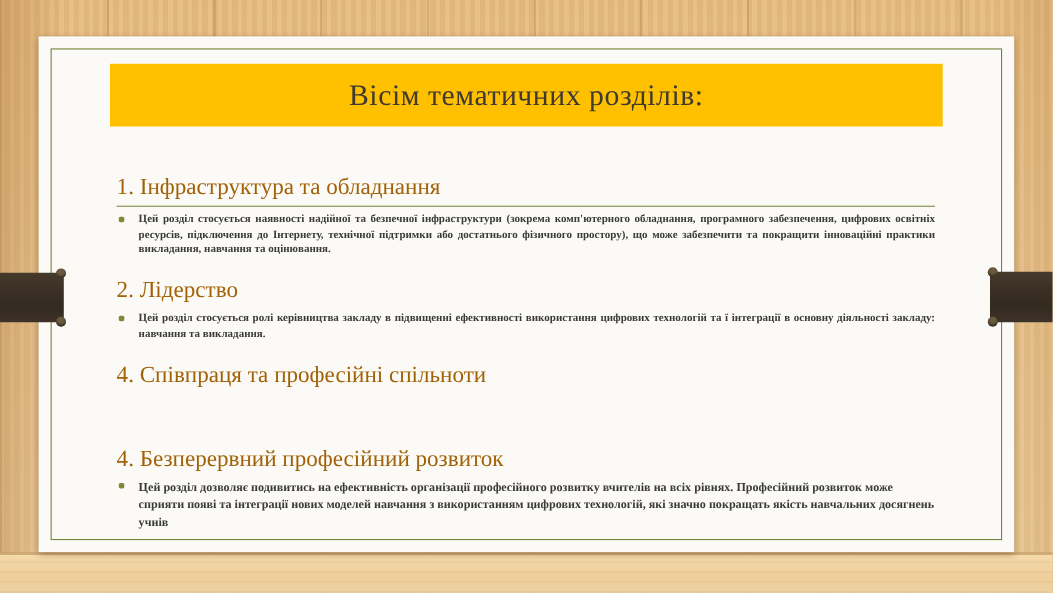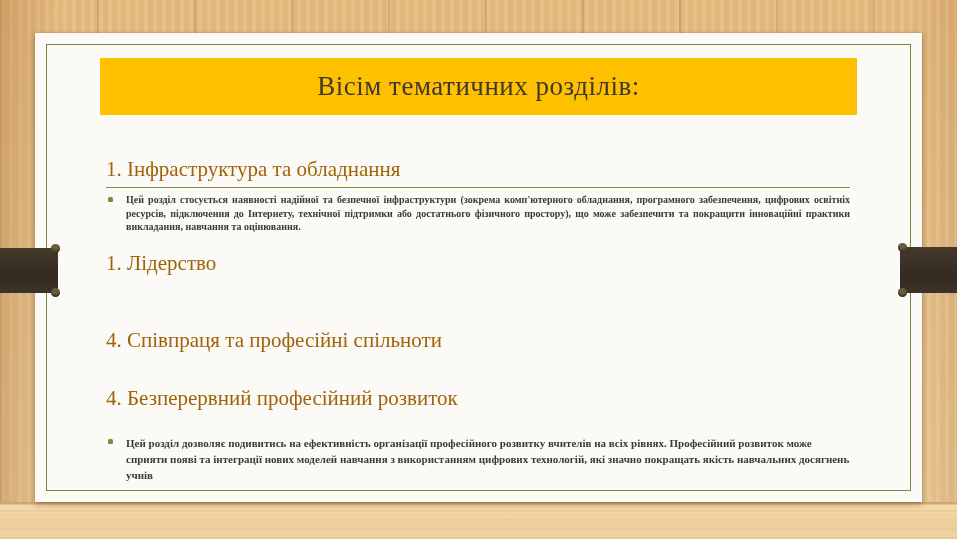--- a/index.html
+++ b/index.html
@@ -70,21 +70,21 @@
     font-size:10px;line-height:13.5px;color:#3A3A3A;font-weight:bold;
     text-align:justify;
   }
   .loose .bullet-text{
     font-size:11px;line-height:16px;text-align:left;
   }
 
   .h1{top:123px;} .r1{top:154px;} .b1{top:160px;}
   .h2{top:217px;} .b2{top:250px;}
   .h3{top:294px;} .b3{top:326px;}
-  .h4{top:352px;} .b4{top:402px;}
+  .h4{top:371px;} .b4{top:402px;}
 
   
   .clip{position:absolute;background:linear-gradient(180deg,#463a2c 0%, #3a3025 35%, #332a20 70%, #3e332a 100%);z-index:6;}
   .clip-left{left:0;top:248px;width:58px;height:45px;border-radius:0 3px 3px 0;}
   .clip-right{right:0;top:247px;width:57px;height:46px;border-radius:3px 0 0 3px;}
   .clip::before,.clip::after{
     content:"";position:absolute;width:9px;height:9px;border-radius:50%;
     background:#6b5a3f;box-shadow:inset 0 -2px 2px rgba(0,0,0,0.45);
   }
   .clip-left::before{right:-2px;top:-4px;}
@@ -108,21 +108,25 @@
 
     <div class="content">
 
       <div class="sec-h h1">1. Інфраструктура та обладнання</div>
       <div class="rule r1"></div>
       <div class="bullet-row b1">
         <span class="bullet-dot"></span>
         <span class="bullet-text">Цей розділ стосується наявності надійної та безпечної інфраструктури (зокрема комп'ютерного обладнання, програмного забезпечення, цифрових освітніх ресурсів, підключення до Інтернету, технічної підтримки або достатнього фізичного простору), що може забезпечити та покращити інноваційні практики викладання, навчання та оцінювання.</span>
       </div>
 
-      <div class="sec-h h2">1. Лідерство</div>
+      <div class="sec-h h2">2. Лідерство</div>
+      <div class="bullet-row b2">
+        <span class="bullet-dot"></span>
+        <span class="bullet-text">Цей розділ стосується ролі керівництва закладу в підвищенні ефективності використання цифрових технологій та ї інтеграції в основну діяльності закладу: навчання та викладання.</span>
+      </div>
 
       <div class="sec-h h3">4. Співпраця та професійні спільноти</div>
 
       <div class="sec-h h4">4. Безперервний професійний розвиток</div>
       <div class="bullet-row b4 loose">
         <span class="bullet-dot"></span>
         <span class="bullet-text">Цей розділ дозволяє подивитись на ефективність організації професійного розвитку вчителів на всіх рівнях. Професійний розвиток може сприяти появі та інтеграції нових моделей навчання з використанням цифрових технологій, які значно покращать якість навчальних досягнень учнів</span>
       </div>
 
     </div>

